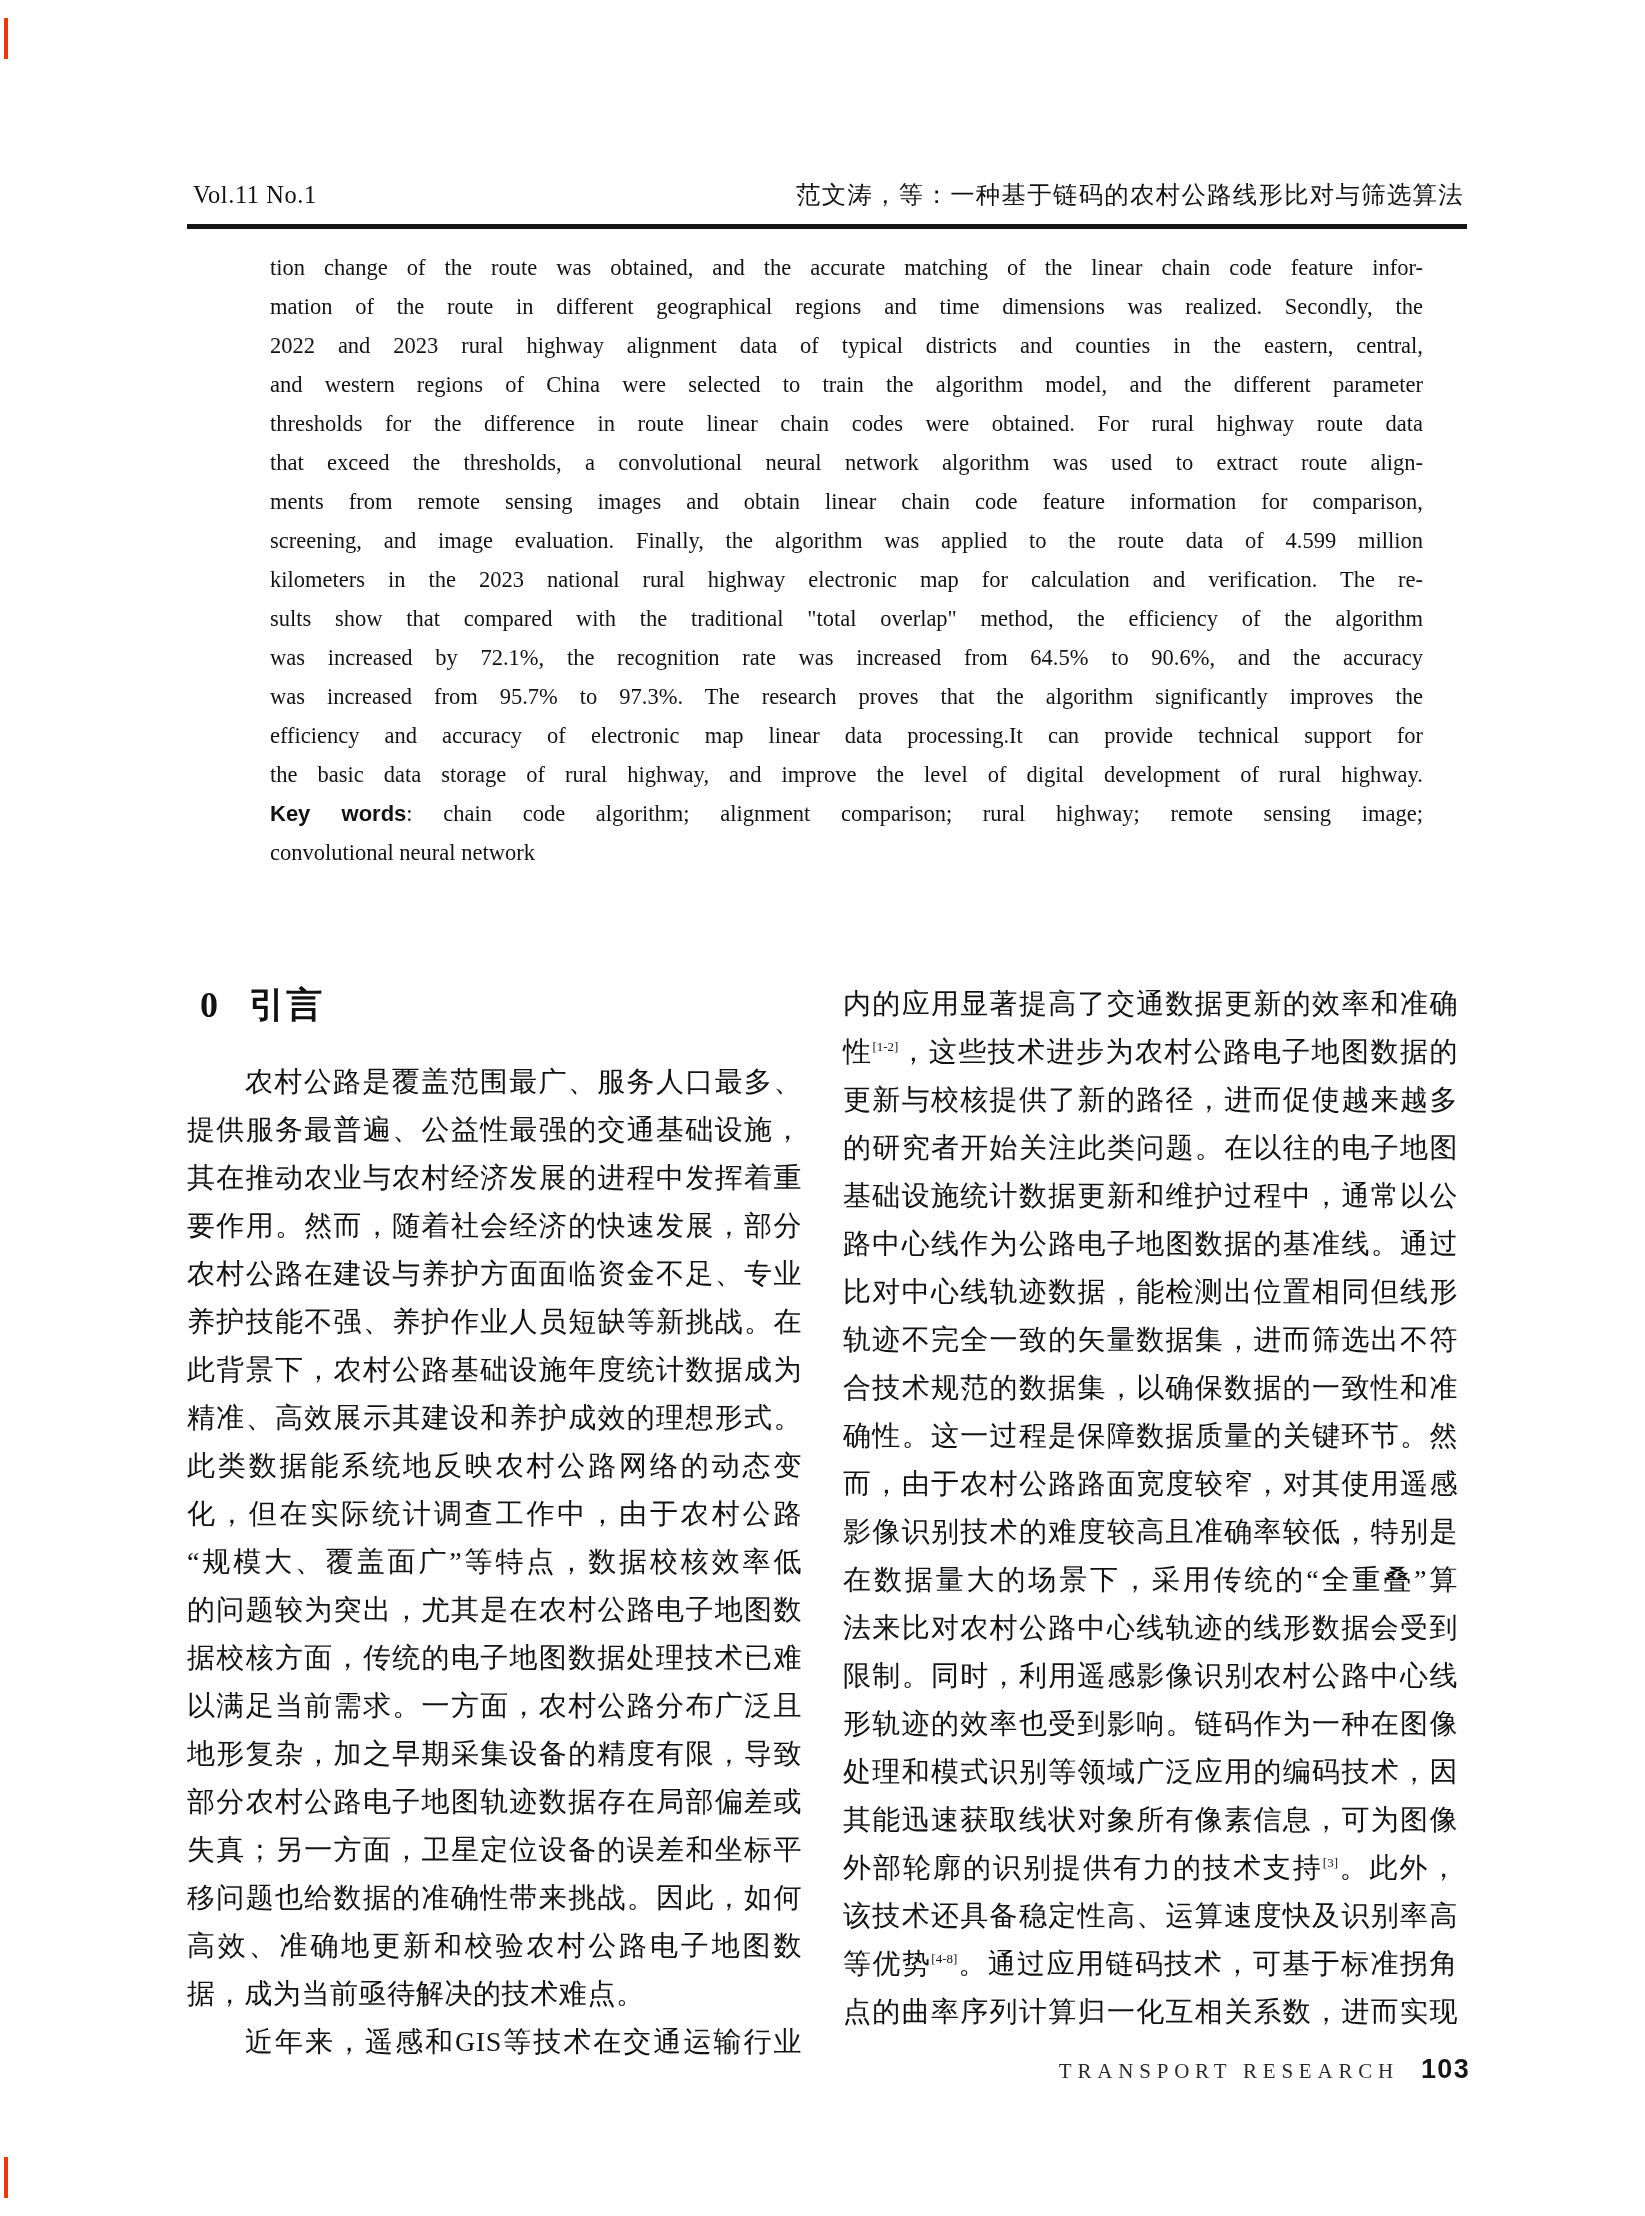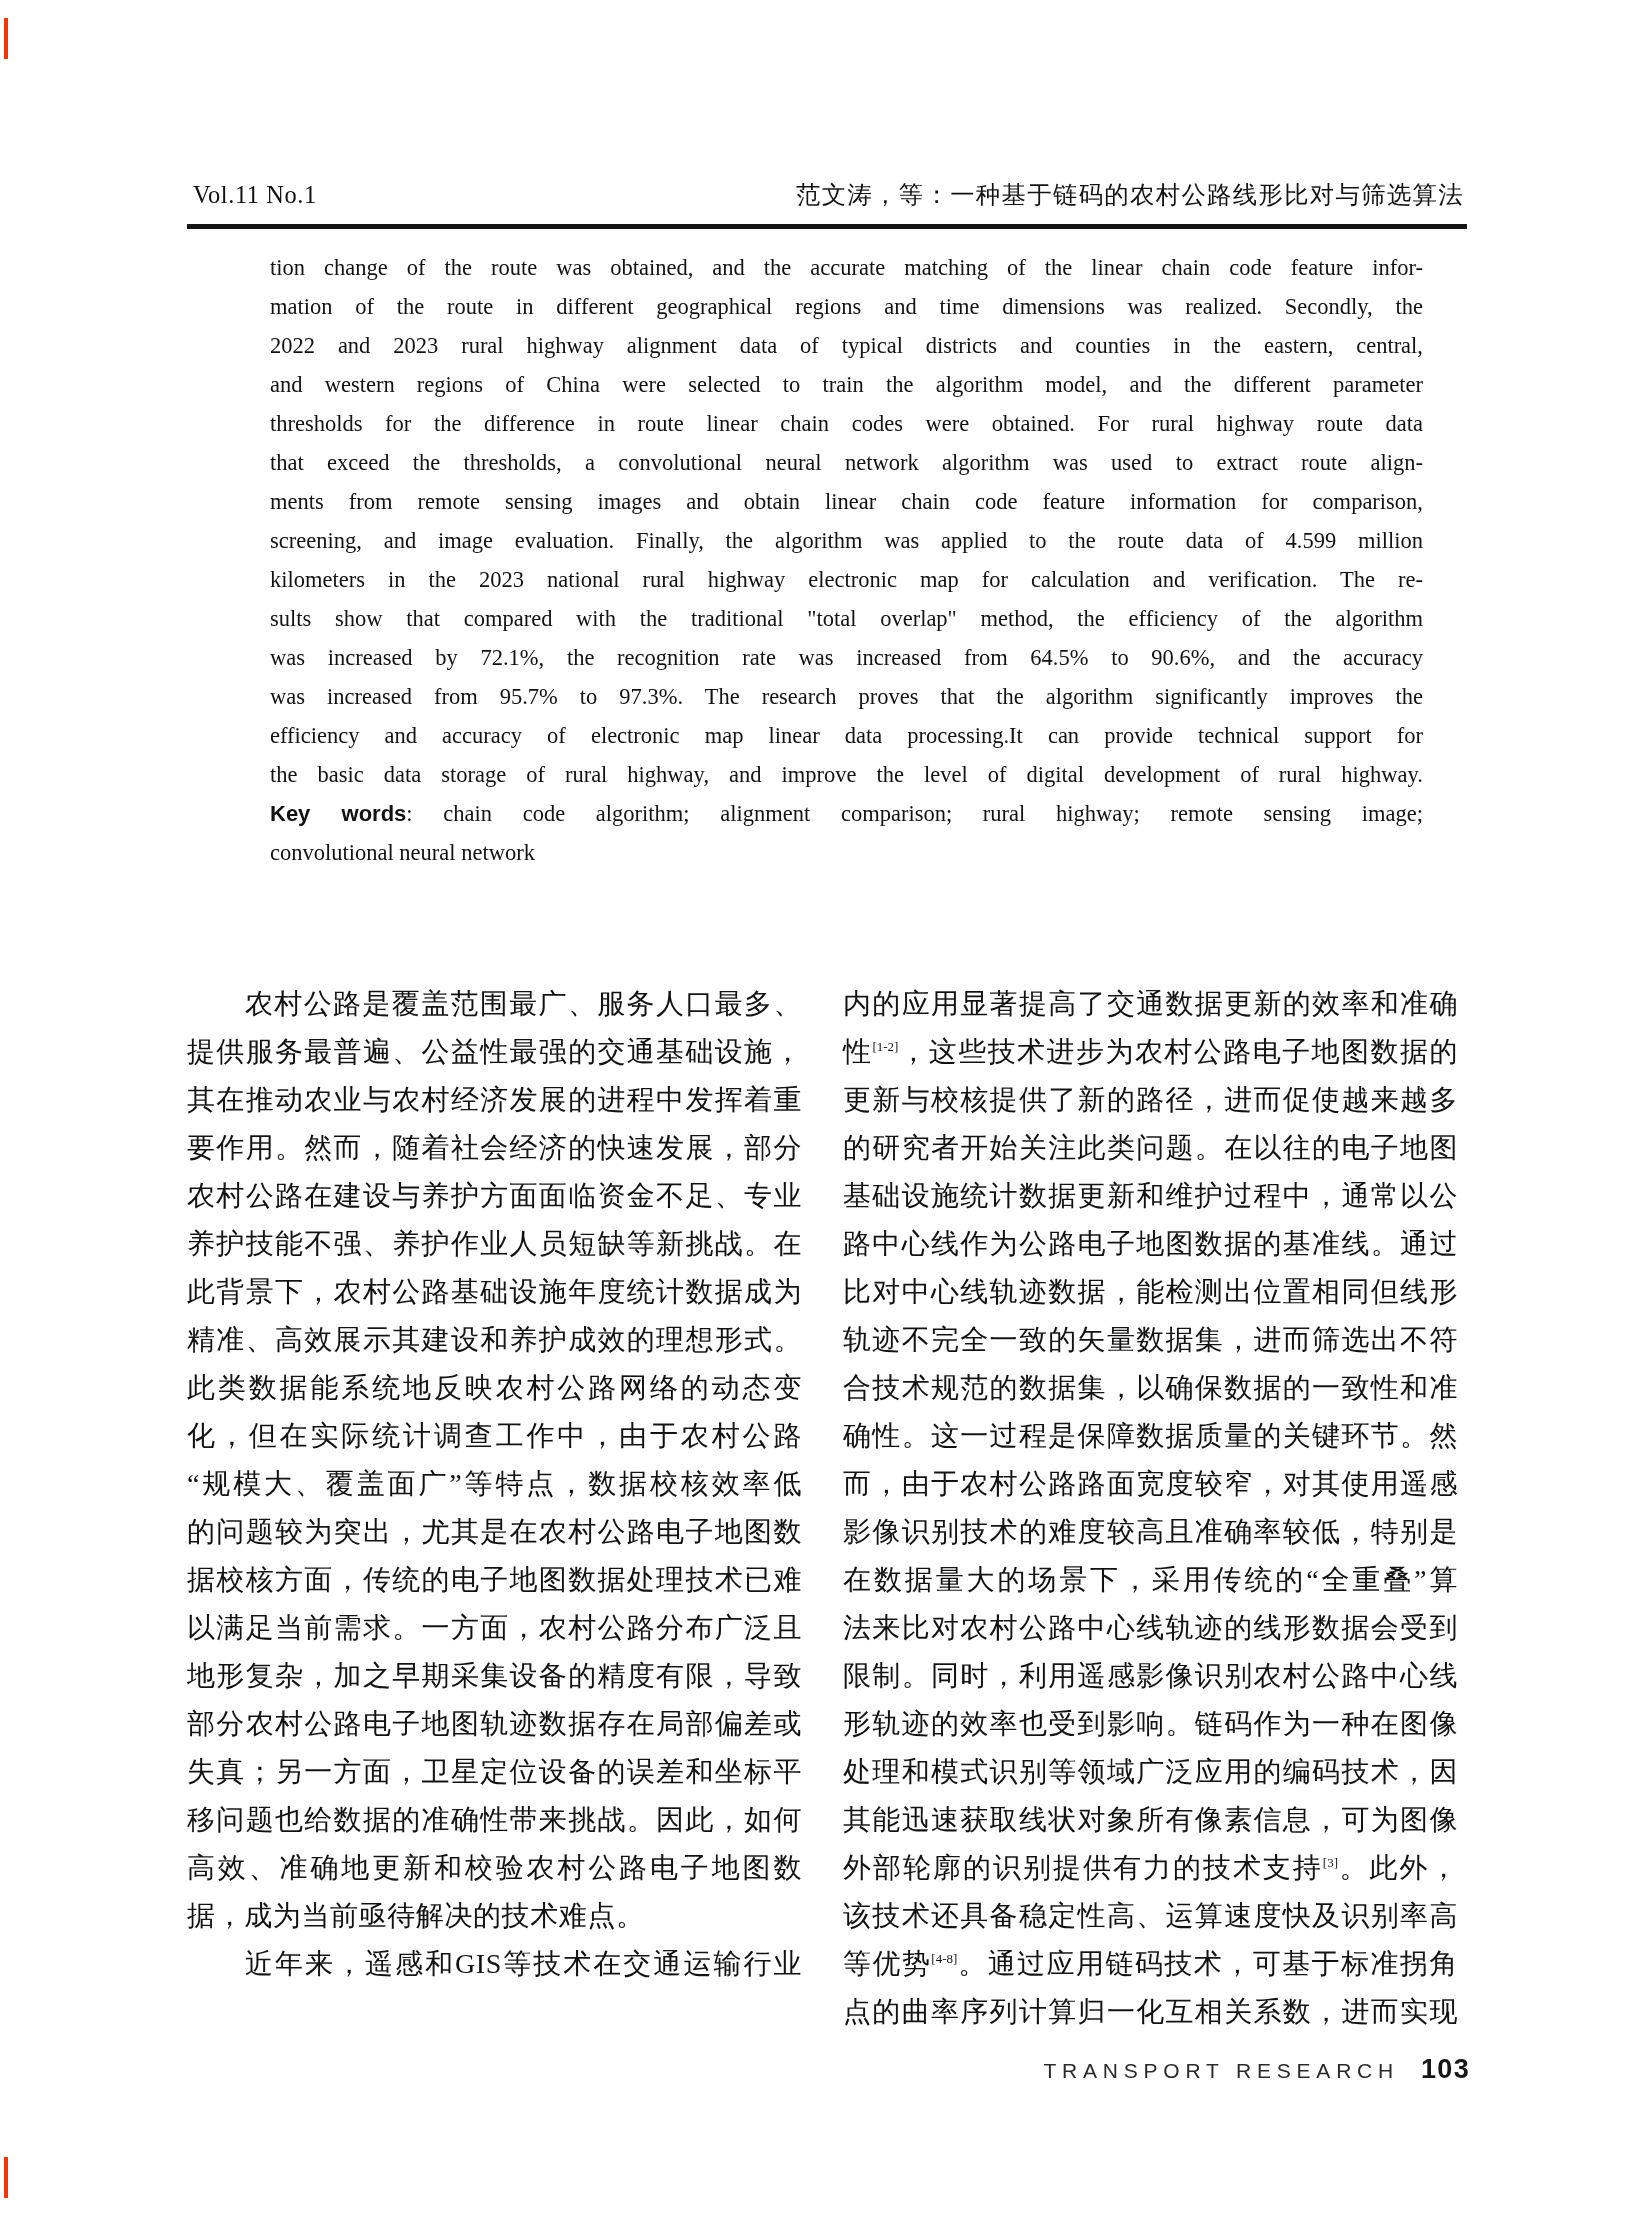--- a/index.html
+++ b/index.html
@@ -119,21 +119,21 @@
   .footer {
     position: absolute;
     top: 2054px;
     right: 175px;
     display: flex;
     align-items: baseline;
     gap: 22px;
     white-space: nowrap;
   }
   .journal {
-    font-family: Liberation Sans, sans-serif;
+    font-family: Liberation Serif, serif;
     font-size: 21px;
     letter-spacing: 5.8px;
     color: #2a2a2a;
     font-stretch: condensed;
   }
   .page-num {
     font-family: "Liberation Sans", sans-serif;
     font-size: 27px;
     font-weight: bold;
     letter-spacing: 1.3px;
@@ -172,20 +172,23 @@
       <div class="abs-line"><span>the basic data storage of rural highway, and improve the level of digital development of rural highway.</span></div>
     </div>
   <div class="abs-line">
     <span class="kw-label">Key words</span><span>: chain code algorithm; alignment comparison; rural highway; remote sensing image;</span>
   </div>
   <div class="abs-line plain">convolutional neural network</div>
 </div>
 
 <div class="columns">
   <div class="col">
+    <div class="section-heading">
+      <span class="num">0</span><span>引言</span>
+    </div>
     <div>
         <div class="cjk-line ind"><span>农村公路是覆盖范围最广、服务人口最多、</span></div>
         <div class="cjk-line"><span>提供服务最普遍、公益性最强的交通基础设施，</span></div>
         <div class="cjk-line"><span>其在推动农业与农村经济发展的进程中发挥着重</span></div>
         <div class="cjk-line"><span>要作用。然而，随着社会经济的快速发展，部分</span></div>
         <div class="cjk-line"><span>农村公路在建设与养护方面面临资金不足、专业</span></div>
         <div class="cjk-line"><span>养护技能不强、养护作业人员短缺等新挑战。在</span></div>
         <div class="cjk-line"><span>此背景下，农村公路基础设施年度统计数据成为</span></div>
         <div class="cjk-line"><span>精准、高效展示其建设和养护成效的理想形式。</span></div>
         <div class="cjk-line"><span>此类数据能系统地反映农村公路网络的动态变</span></div>

